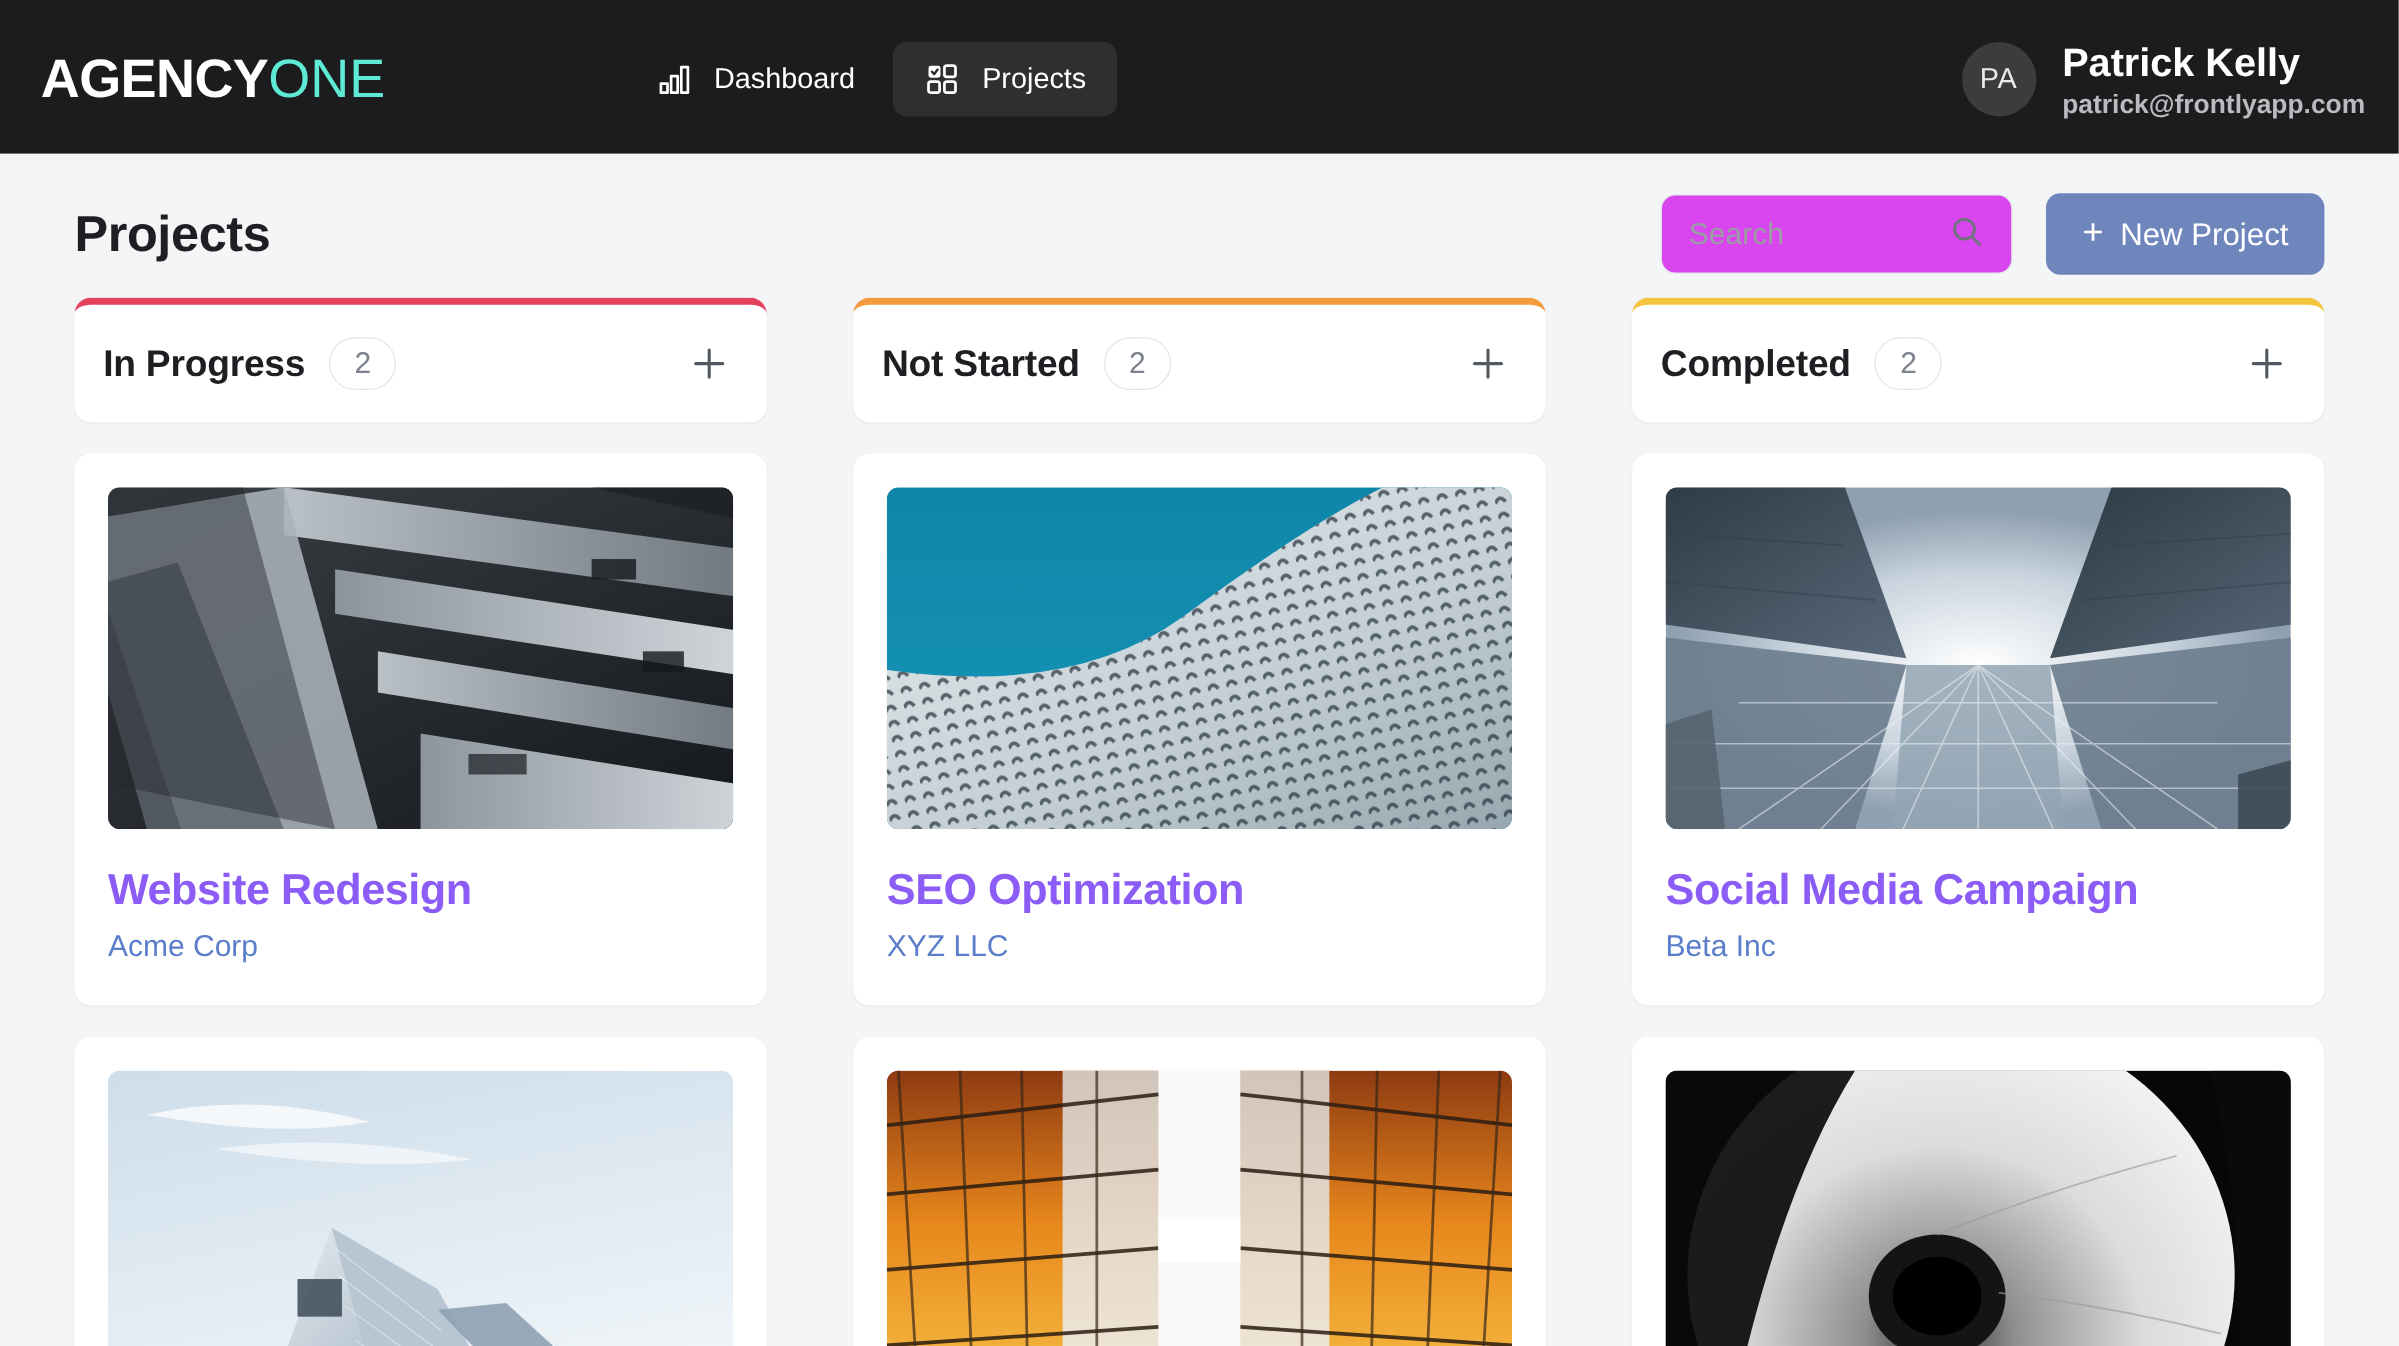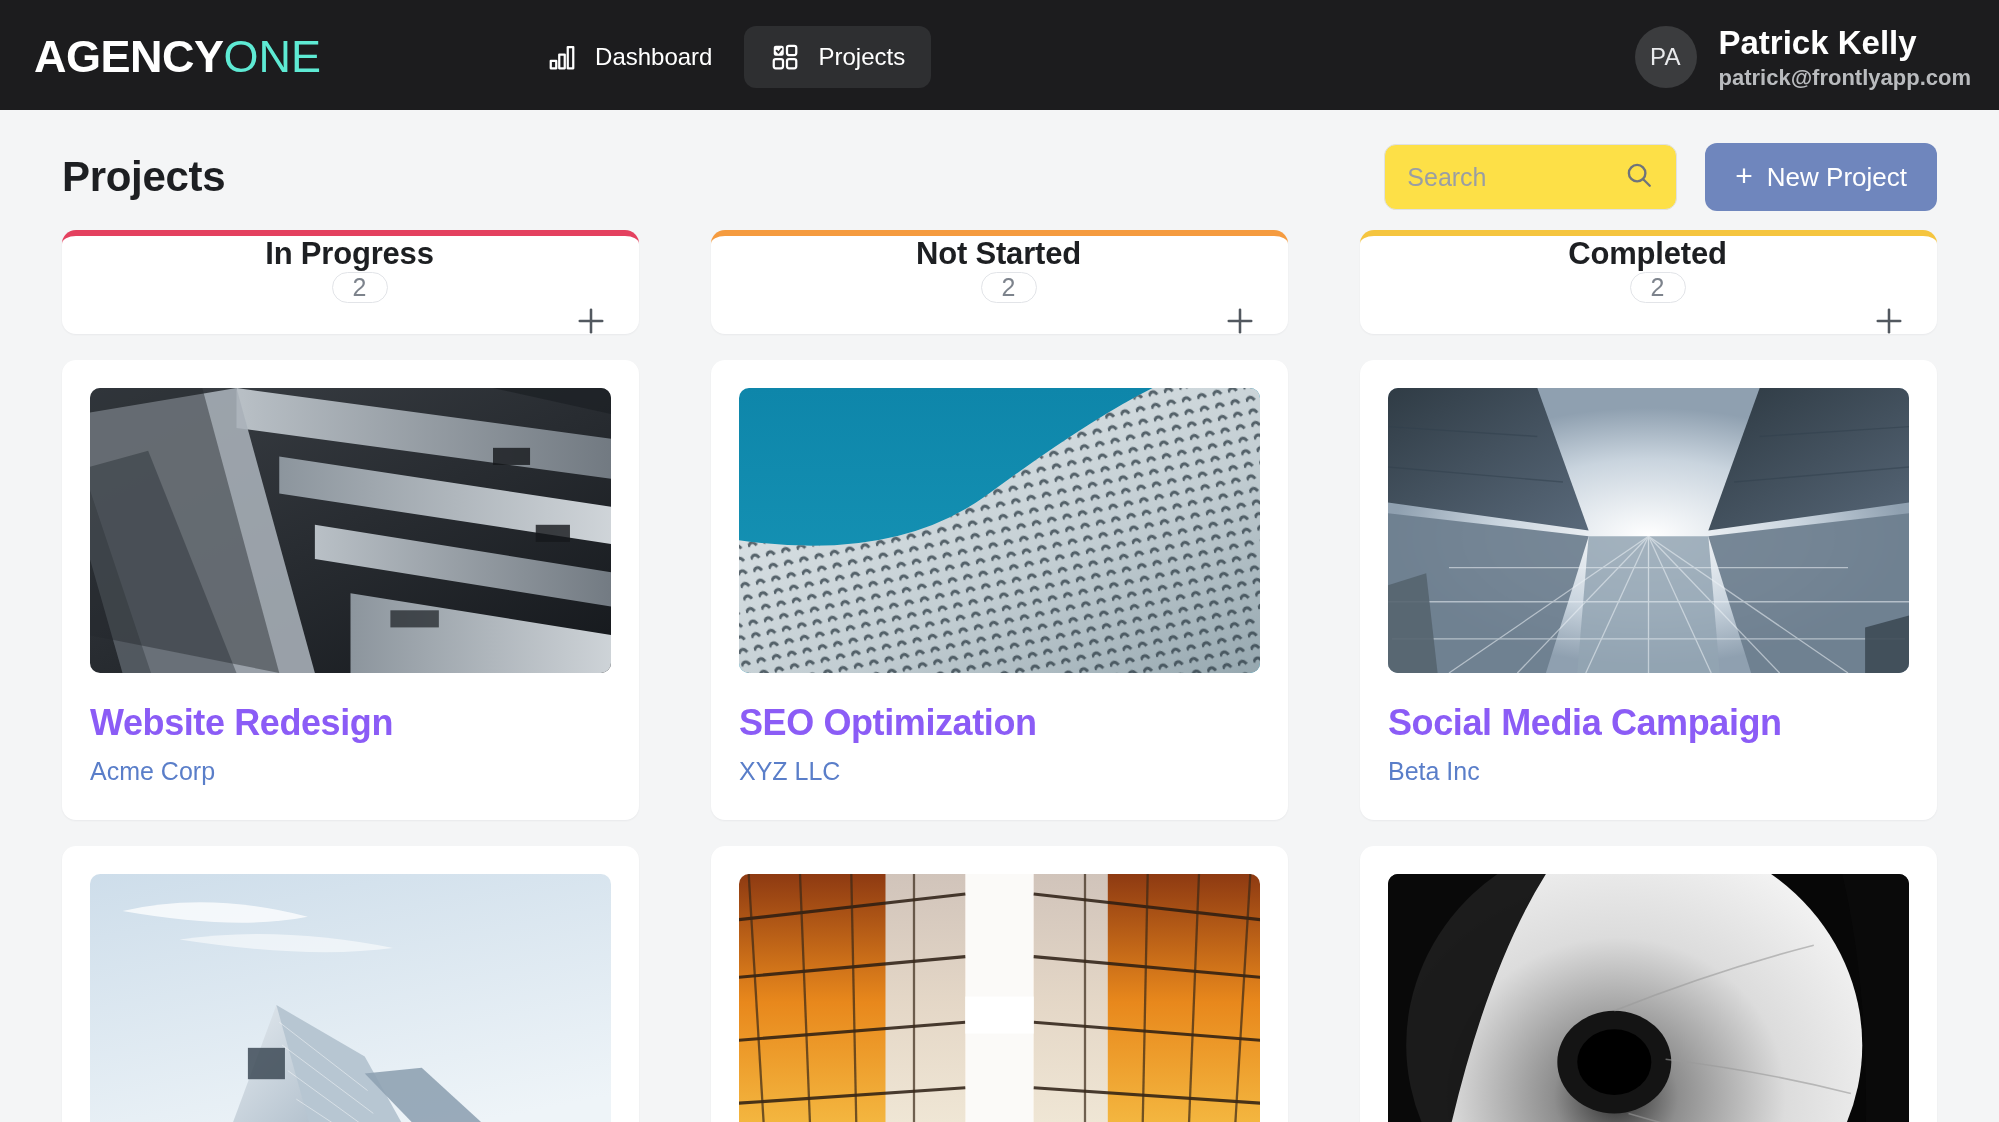--- a/index.html
+++ b/index.html
@@ -8,21 +8,21 @@
     width: 1999px;
     height: 1122px;
     overflow: hidden;
     background: #f4f5f6;
     font-family: "Liberation Sans", sans-serif;
     -webkit-font-smoothing: antialiased;
   }
 
   
   .topbar {
-    height: 110px;
+    height: 128px;
     background: #1c1c1e;
     display: flex;
     align-items: center;
     padding: 4px 28px 0 34px;
     position: relative;
   }
 
   .logo {
     font-size: 45px;
     font-weight: 800;
@@ -102,21 +102,21 @@
     margin-left: auto;
     display: flex;
     align-items: center;
     gap: 28px;
   }
   .search-box {
     width: 293px;
     height: 66px;
     border: 1px solid #dfe1e4;
     border-radius: 12px;
-    background: #fde047;
+    background: #d946ef;
     display: flex;
     align-items: center;
     padding: 0 22px;
     gap: 10px;
   }
   .search-input {
     border: none; outline: none; background: transparent;
     font-family: "Liberation Sans", sans-serif;
     font-size: 25px; color: #3c3f44;
     width: 100%;
@@ -154,21 +154,20 @@
   .col-head {
     background: #ffffff;
     border-radius: 14px;
     border-top-width: 6px;
     border-top-style: solid;
     height: 104px;
     display: flex;
     align-items: center;
     padding: 0 26px 0 24px;
     box-shadow: 0 1px 2px rgba(16,24,40,.05);
-    flex-direction: column;
   }
   .col-title {
     font-size: 31px;
     font-weight: 600;
     color: #1d1f22;
     letter-spacing: -0.2px;
     white-space: nowrap;
   }
   .col-count {
     margin-left: 20px;

